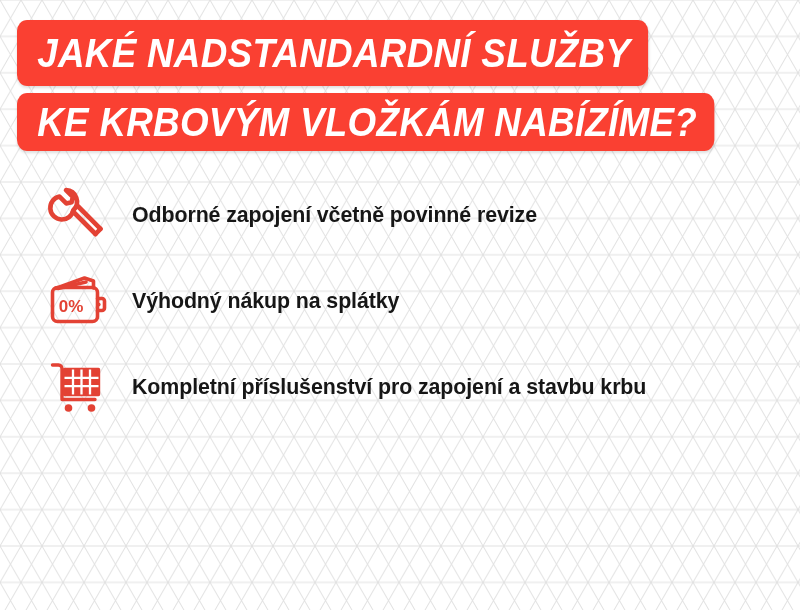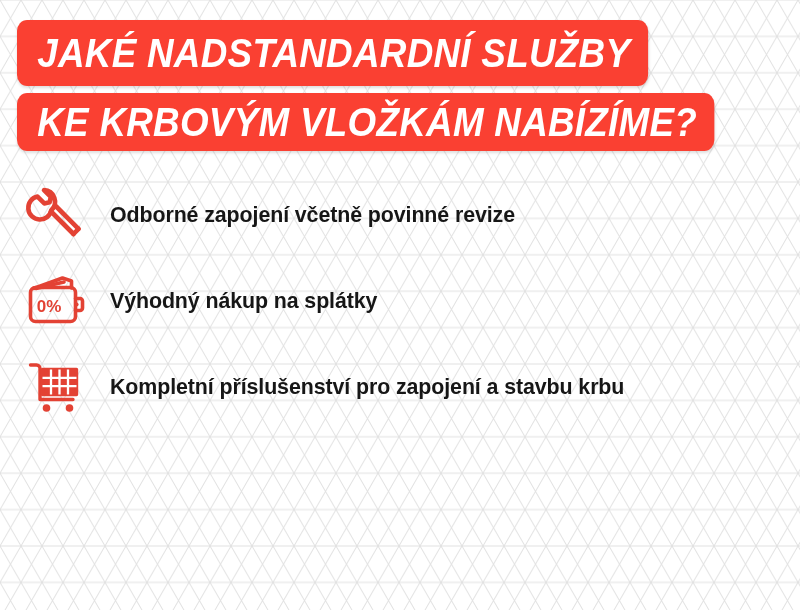--- a/index.html
+++ b/index.html
@@ -76,20 +76,21 @@
     position: absolute;
     left: 0;
     top: 172px;
     width: 800px;
   }
   .feature-row {
     position: relative;
     height: 86px;
     display: flex;
     align-items: center;
+    margin-left: 22px;
   }
   .feature-icon {
     width: 110px;
     min-width: 110px;
     height: 70px;
     display: flex;
     align-items: center;
     justify-content: center;
   }
   .feature-icon svg {

